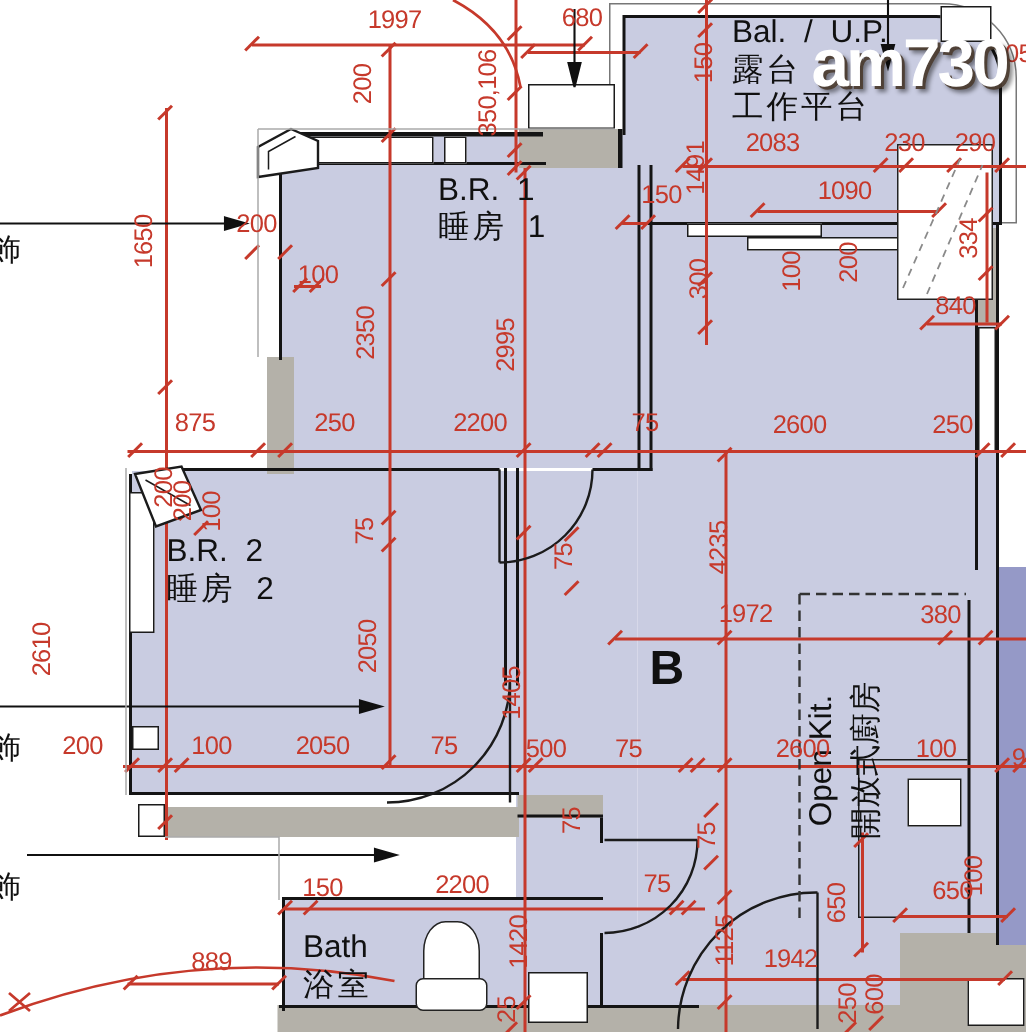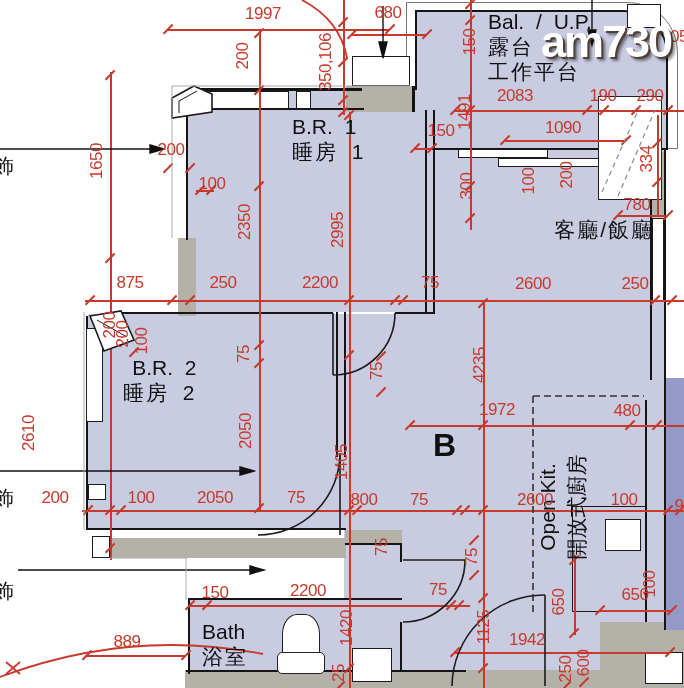--- a/index.html
+++ b/index.html
@@ -283,86 +283,85 @@
 <div id="dim-layer">
     <span class="dim" style="left: 263px; top: 13px;">1997</span>
     <span class="dim" style="left: 388px; top: 12px;">680</span>
     <span class="dim v" style="left: 325px; top: 62px;">350,106</span>
     <span class="dim v" style="left: 242px; top: 56px;">200</span>
     <span class="dim v" style="left: 96px; top: 161px;">1650</span>
     <span class="dim" style="left: 441px; top: 130px;">150</span>
     <span class="dim v" style="left: 464px; top: 112px;">1491</span>
     <span class="dim v" style="left: 469px; top: 42px;">150</span>
     <span class="dim" style="left: 515px; top: 95px;">2083</span>
-    <span class="dim" style="left: 603px; top: 95px;">190</span>
+    <span class="dim" style="left: 603px; top: 95px;">230</span>
     <span class="dim" style="left: 650px; top: 95px;">290</span>
     <span class="dim" style="left: 563px; top: 127px;">1090</span>
     <span class="dim" style="left: 679px; top: 36px;">05</span>
     <span class="dim" style="left: 171px; top: 149px;">200</span>
     <span class="dim" style="left: 212px; top: 183px;">100</span>
     <span class="dim v" style="left: 466px; top: 186px;">300</span>
     <span class="dim v" style="left: 528px; top: 181px;">100</span>
     <span class="dim v" style="left: 566px; top: 175px;">200</span>
     <span class="dim v" style="left: 646px; top: 159px;">334</span>
-    <span class="dim" style="left: 637px; top: 204px;">780</span>
+    <span class="dim" style="left: 637px; top: 204px;">840</span>
     <span class="dim v" style="left: 244px; top: 222px;">2350</span>
     <span class="dim v" style="left: 337px; top: 230px;">2995</span>
     <span class="dim" style="left: 130px; top: 282px;">875</span>
     <span class="dim" style="left: 223px; top: 282px;">250</span>
     <span class="dim" style="left: 320px; top: 282px;">2200</span>
     <span class="dim" style="left: 430px; top: 282px;">75</span>
     <span class="dim" style="left: 533px; top: 283px;">2600</span>
     <span class="dim" style="left: 635px; top: 283px;">250</span>
     <span class="dim v" style="left: 109px; top: 325px;">200</span>
     <span class="dim v" style="left: 122px; top: 334px;">200</span>
     <span class="dim v" style="left: 141px; top: 341px;">100</span>
     <span class="dim v" style="left: 28px; top: 433px;">2610</span>
     <span class="dim v" style="left: 243px; top: 354px;">75</span>
     <span class="dim v" style="left: 376px; top: 371px;">75</span>
     <span class="dim v" style="left: 245px; top: 431px;">2050</span>
     <span class="dim v" style="left: 479px; top: 365px;">4235</span>
     <span class="dim v" style="left: 341px; top: 462px;">1405</span>
     <span class="dim" style="left: 497px; top: 409px;">1972</span>
-    <span class="dim" style="left: 627px; top: 410px;">480</span>
+    <span class="dim" style="left: 627px; top: 410px;">380</span>
     <span class="dim" style="left: 55px; top: 497px;">200</span>
     <span class="dim" style="left: 141px; top: 497px;">100</span>
     <span class="dim" style="left: 215px; top: 497px;">2050</span>
     <span class="dim" style="left: 296px; top: 497px;">75</span>
-    <span class="dim" style="left: 364px; top: 499px;">800</span>
+    <span class="dim" style="left: 364px; top: 499px;">500</span>
     <span class="dim" style="left: 419px; top: 499px;">75</span>
     <span class="dim" style="left: 535px; top: 499px;">2600</span>
     <span class="dim" style="left: 624px; top: 499px;">100</span>
     <span class="dim" style="left: 679px; top: 505px;">9</span>
     <span class="dim v" style="left: 381px; top: 547px;">75</span>
     <span class="dim v" style="left: 471px; top: 557px;">75</span>
     <span class="dim" style="left: 438px; top: 589px;">75</span>
     <span class="dim v" style="left: 558px; top: 602px;">650</span>
     <span class="dim v" style="left: 649px; top: 584px;">100</span>
     <span class="dim" style="left: 635px; top: 594px;">650</span>
     <span class="dim" style="left: 215px; top: 592px;">150</span>
     <span class="dim" style="left: 308px; top: 590px;">2200</span>
     <span class="dim v" style="left: 346px; top: 628px;">1420</span>
     <span class="dim v" style="left: 483px; top: 627px;">1125</span>
     <span class="dim" style="left: 527px; top: 639px;">1942</span>
-    <span class="dim" style="left: 127px; top: 641px;">889</span>
+    <span class="dim" style="left: 141px; top: 641px;">889</span>
     <span class="dim v" style="left: 338px; top: 673px;">25</span>
     <span class="dim v" style="left: 565px; top: 669px;">250</span>
     <span class="dim v" style="left: 583px; top: 663px;">600</span>
   </div>
 
 <div class="rlabel" style="left:292px;top:115px;">
   <div class="en">B.R. 1</div>
   <div class="zh">睡房 1</div>
 </div>
-<div class="rlabel" style="left:123px;top:356px;text-align:right;">
+<div class="rlabel" style="left:111px;top:356px;">
   <div class="en">B.R. 2</div>
   <div class="zh">睡房 2</div>
 </div>
 <div class="rlabel" style="right:30px;top:217px;text-align:right;">
-  <div class="zh">客廳/飯廳</div>
 </div>
 <div class="rlabel" style="left:488px;top:10px;">
   <div class="en">Bal. / U.P.</div>
   <div class="zh">露台</div>
   <div class="zh">工作平台</div>
 </div>
 <div class="rlabel" style="left:202px;top:620px;">
   <div class="en" style="word-spacing:0;">Bath</div>
   <div class="zh">浴室</div>
 </div>

